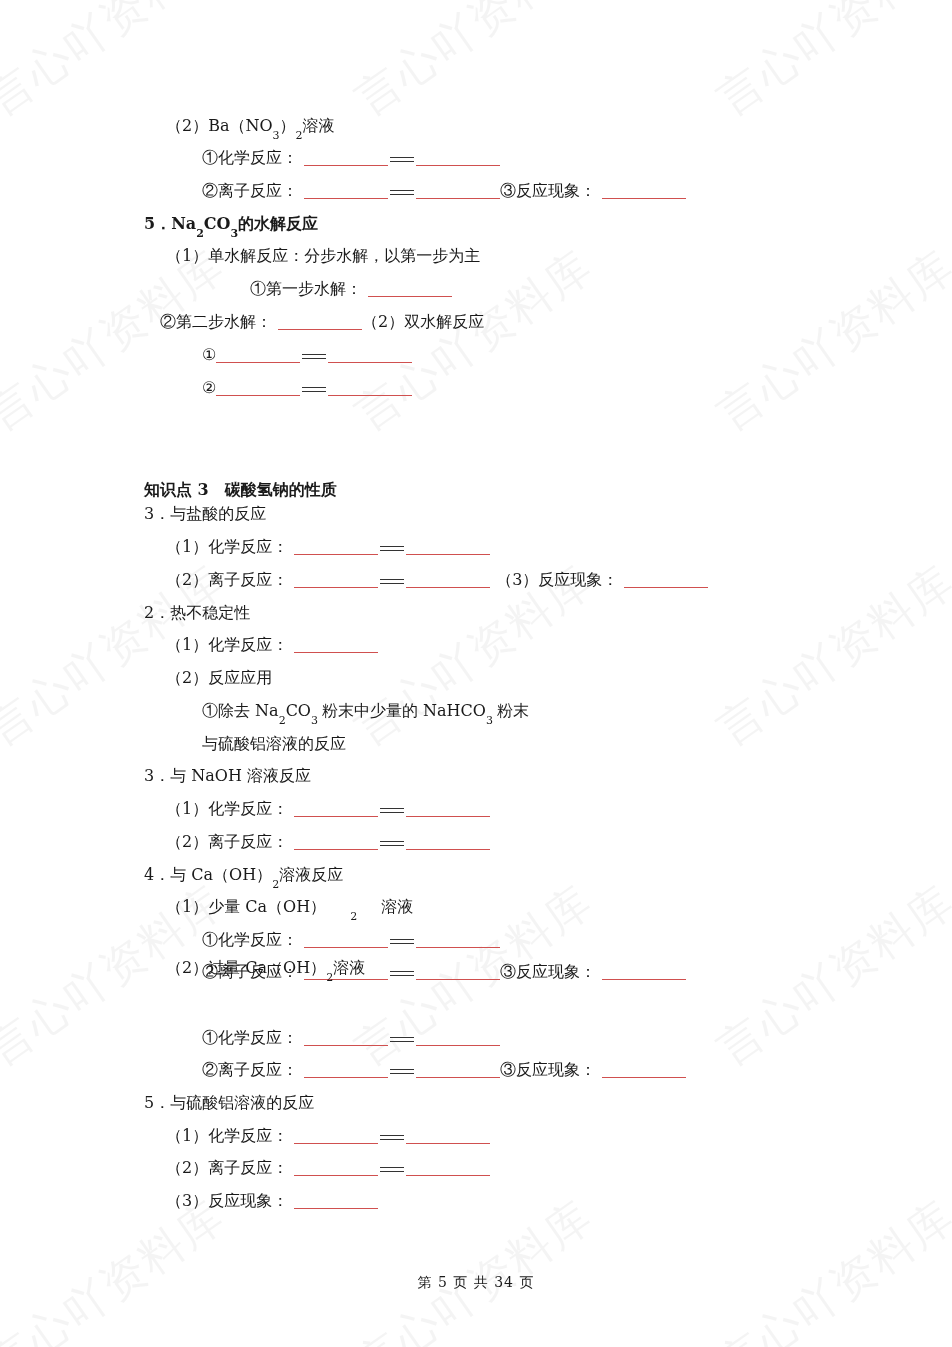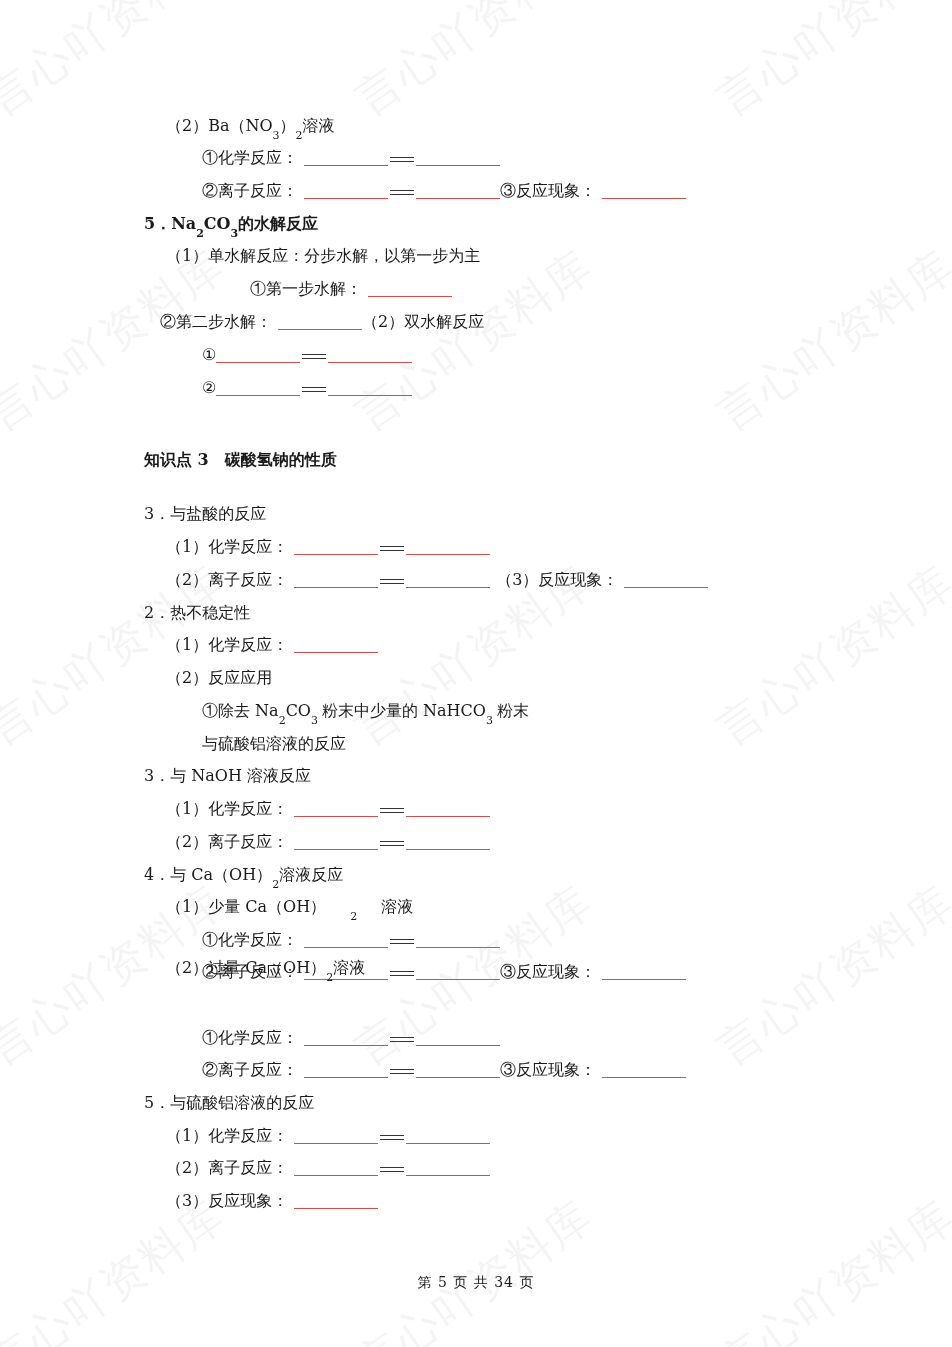--- a/index.html
+++ b/index.html
@@ -109,21 +109,21 @@
       <span class="eq"></span>
       <span class="blank"></span>
   </div>
   <div class="line" style="left:202px;top:378px;">
     <span>②</span>
     <span class="blank"></span>
       <span class="eq"></span>
       <span class="blank"></span>
   </div>
 
-  <div class="line bold" style="left:144px;top:450px;">
+  <div class="line bold" style="left:144px;top:480px;">
     <span>知识点 3　碳酸氢钠的性质</span>
   </div>
 
   <div class="line" style="left:144px;top:504px;">
     <span>3．与盐酸的反应</span>
   </div>
   <div class="line" style="left:166px;top:537px;">
     <span>（1）化学反应：</span>
       <span class="gap6"></span>
     <span class="blank"></span>

